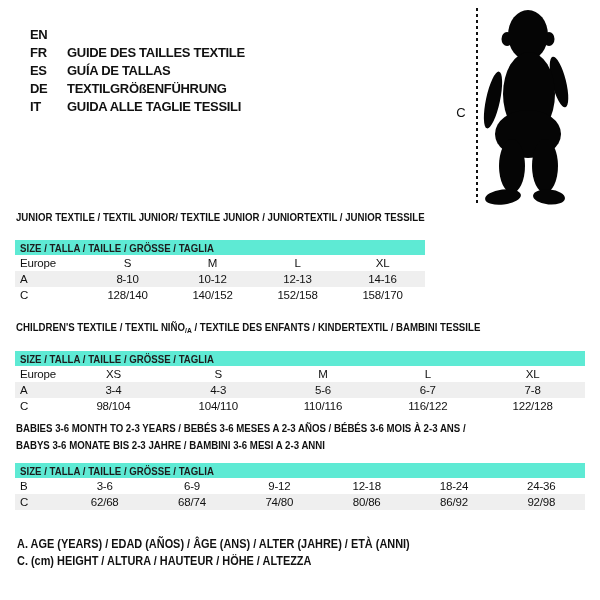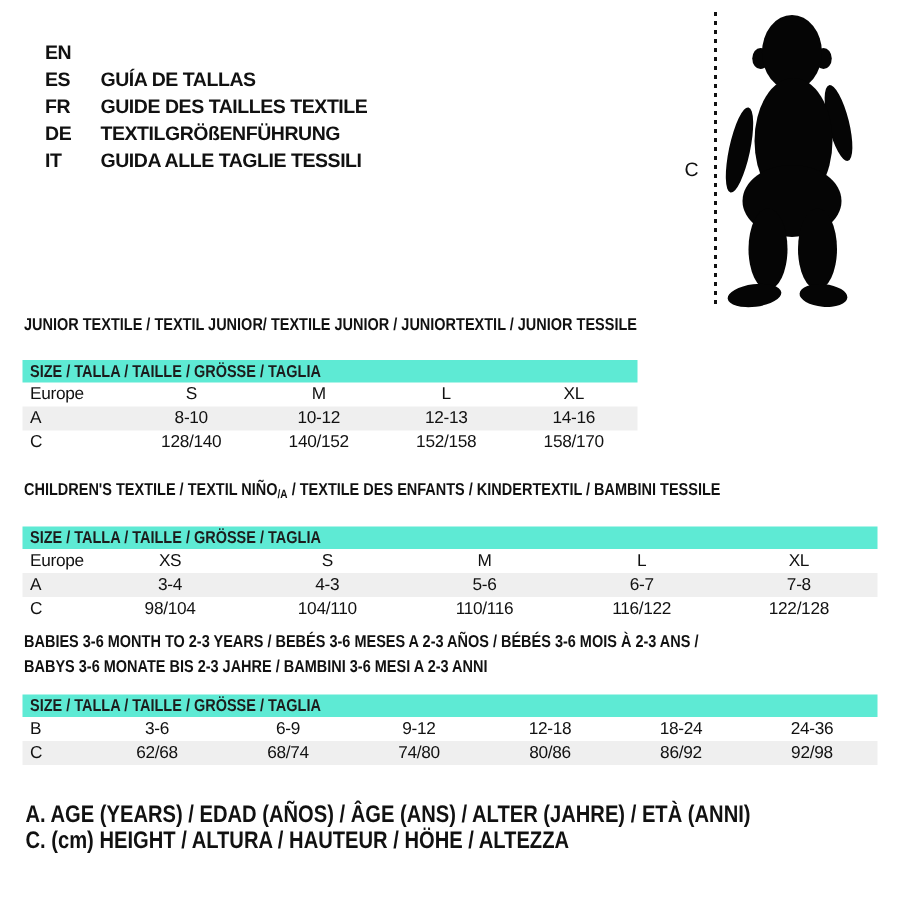--- a/index.html
+++ b/index.html
@@ -31,39 +31,39 @@
   .tcell{flex:1 1 0;text-align:center;}
   .labw70 .tlabel{width:70px;}
   .labw46 .tlabel{width:46px;}
   #table1{top:240px;width:410px;}
   #table2{top:351px;width:570px;}
   #table3{top:463px;width:570px;}
   #title1{top:211px;}
   #title2{top:321px;}
   #title3{top:420px;line-height:17px;}
   
-  .footnotes{position:absolute;left:17px;top:535px;font-weight:bold;font-size:16px;line-height:17px;}
+  .footnotes{position:absolute;left:17px;top:535px;font-weight:bold;font-size:13px;line-height:17px;}
   .footnote-line{white-space:nowrap;}
 </style>
 </head>
 <body>
 
 <div class="canvas">
 
   <div class="langs">
     <div class="lang-row">
       <span class="lang-code">EN</span>
     </div>
     <div class="lang-row">
+      <span class="lang-code">FR</span>
+      <span class="lang-label">GUIDE DES TAILLES TEXTILE</span>
+    </div>
+    <div class="lang-row">
       <span class="lang-code">ES</span>
       <span class="lang-label">GUÍA DE TALLAS</span>
-    </div>
-    <div class="lang-row">
-      <span class="lang-code">FR</span>
-      <span class="lang-label">GUIDE DES TAILLES TEXTILE</span>
     </div>
     <div class="lang-row">
       <span class="lang-code">DE</span>
       <span class="lang-label">TEXTILGRÖßENFÜHRUNG</span>
     </div>
     <div class="lang-row">
       <span class="lang-code">IT</span>
       <span class="lang-label">GUIDA ALLE TAGLIE TESSILI</span>
     </div>
   </div>

